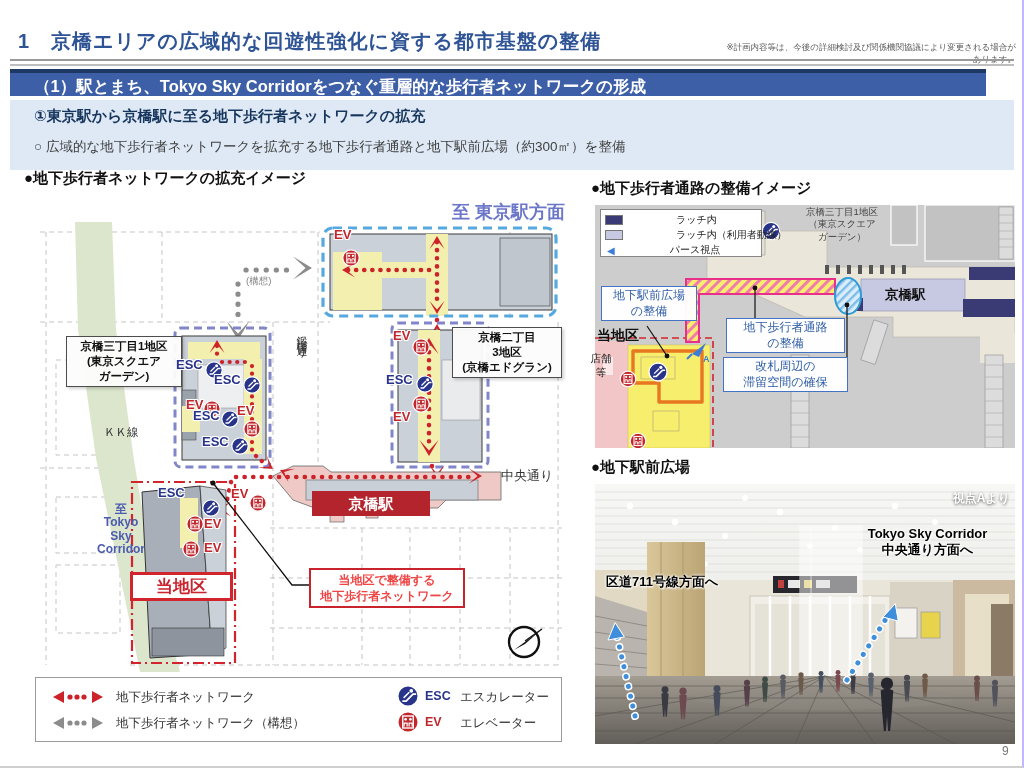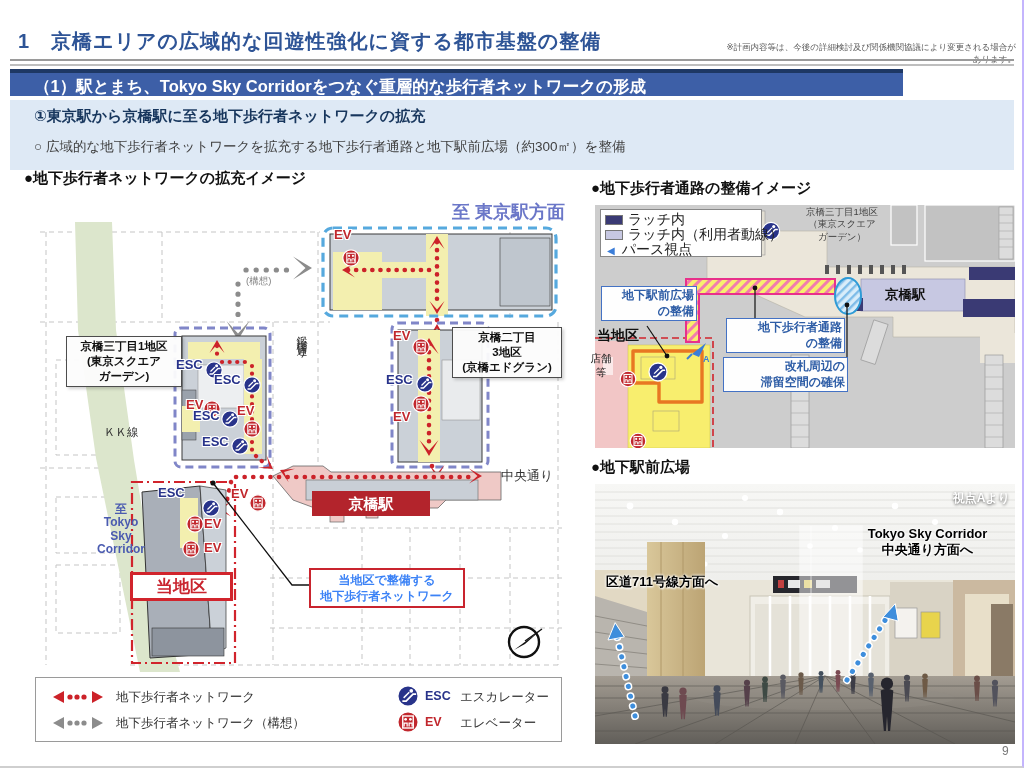--- a/index.html
+++ b/index.html
@@ -6,45 +6,45 @@
   #slide{position:relative;width:1024px;height:768px;background:#fff;overflow:hidden;
          font-family:"Liberation Sans","DejaVu Sans",sans-serif;
          border-right:2px solid #c4b5fd;border-bottom:2px solid #CFCFCF;box-sizing:border-box;}
   .abs{position:absolute;}
   .pre{white-space:pre-line;}
   
   .page-title{left:18px;top:28px;font-size:20px;font-weight:bold;color:#2E5496;letter-spacing:1px;}
   .disclaimer{left:720px;top:42px;width:296px;font-size:8.5px;color:#595959;text-align:right;}
   .rule1{left:10px;top:59px;width:1004px;height:0;border-top:2px solid #9A9A9A;}
   .rule2{left:10px;top:64px;width:1004px;height:0;border-top:2px solid #BEBEBE;}
-  .section-bar{left:10px;top:69px;width:893px;height:27px;background:#3D5FA7;border-top:4px solid #1E3864;
+  .section-bar{left:10px;top:69px;width:976px;height:27px;background:#3D5FA7;border-top:4px solid #1E3864;
                color:#fff;font-weight:bold;font-size:16.5px;line-height:27px;padding-left:24px;box-sizing:border-box;}
   .sub-panel{left:10px;top:100px;width:1004px;height:70px;background:#DEE9F5;}
   .subsection{left:34px;top:107px;font-size:15px;font-weight:bold;color:#17365D;}
   .bullet{left:34px;top:138px;font-size:13.5px;color:#3F3F3F;}
   .blk-head{font-size:15px;font-weight:bold;color:#111;}
   
   .map-box{background:rgba(252,252,252,.95);border:1.5px solid #4D4D4D;color:#111;font-weight:bold;
            text-align:center;white-space:pre-line;line-height:1.3;padding:2px 3px;box-shadow:2px 2px 3px rgba(0,0,0,.18);}
   .esc-t,.ev-t{font-size:13px;font-weight:bold;
      text-shadow:1px 1px 0 #fff,-1px -1px 0 #fff,1px -1px 0 #fff,-1px 1px 0 #fff;}
   .esc-t{color:#28338A;} .ev-t{color:#C1272D;}
   .blue-note{color:#6B77C8;font-weight:bold;}
   .red-box{background:#fff;border:3px solid #D1242C;color:#C9242E;font-weight:bold;text-align:center;}
-  .callout{background:#fff;border:2px solid #C9242E;color:#3b82f6;font-weight:bold;text-align:center;
+  .callout{background:#fff;border:2px solid #C9242E;color:#ef4444;font-weight:bold;text-align:center;
            white-space:pre-line;font-size:12px;line-height:1.35;padding:2px 4px;}
   .legend-box{border:1.2px solid #9A9A9A;background:#fff;}
   .leg-txt{font-size:12.5px;color:#333;}
   
-  .blue-box{background:rgba(255,255,255,.97);border:1.5px solid #4472C4;color:#2E5DA6;font-weight:bold;
-            font-size:12px;text-align:right;white-space:pre-line;line-height:1.3;padding:1px 2px;}
+  .blue-box{background:rgba(255,255,255,.97);border:1.5px solid #4472C4;color:#2E5DA6;font-weight:normal;
+            font-size:12px;text-align:center;white-space:pre-line;line-height:1.3;padding:1px 2px;}
   .dg-legend{background:#fff;border:1px solid #888;}
   .dg-leg-row{display:flex;align-items:center;height:14px;margin:1px 4px;}
   .swatch{width:16px;height:8px;margin-right:5px;border:0.5px solid #777;flex:0 0 auto;}
-  .dg-leg-txt{font-size:14px;color:#222;white-space:nowrap;}
+  .dg-leg-txt{font-size:10px;color:#222;white-space:nowrap;margin-left:48px;}
   .photo-label{color:#000000;font-weight:bold;font-size:13px;white-space:pre-line;text-align:center;
      text-shadow:0 0 3px #fff,0 0 3px #fff,1px 1px 2px #fff;}
   .vertical{writing-mode:vertical-rl;letter-spacing:3px;}
   .pagenum{font-size:12px;color:#777;}
 </style>
 </head>
 <body>
 
 <svg width="0" height="0" style="position:absolute">
   <defs>

